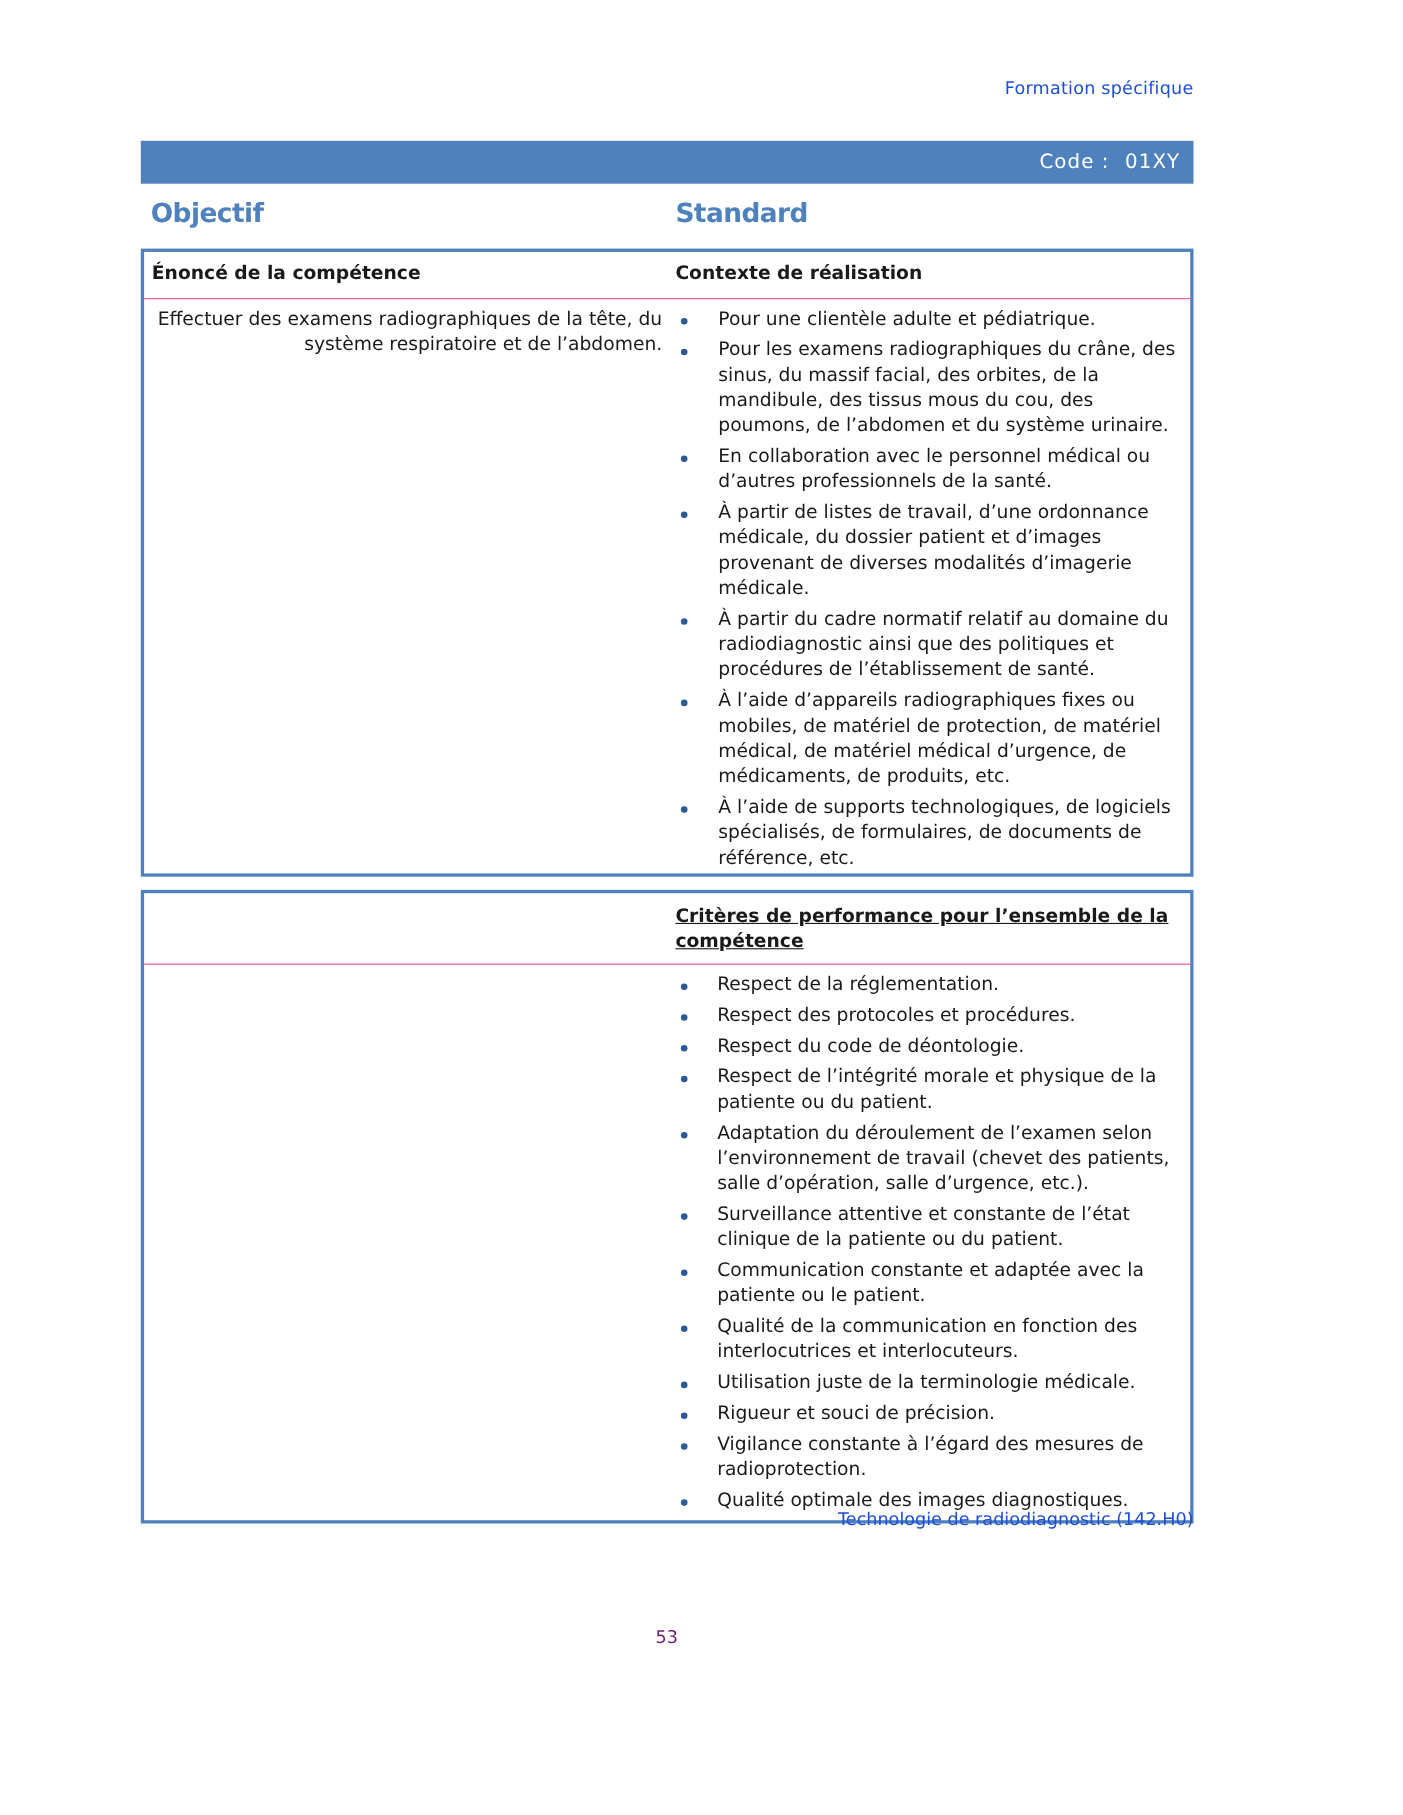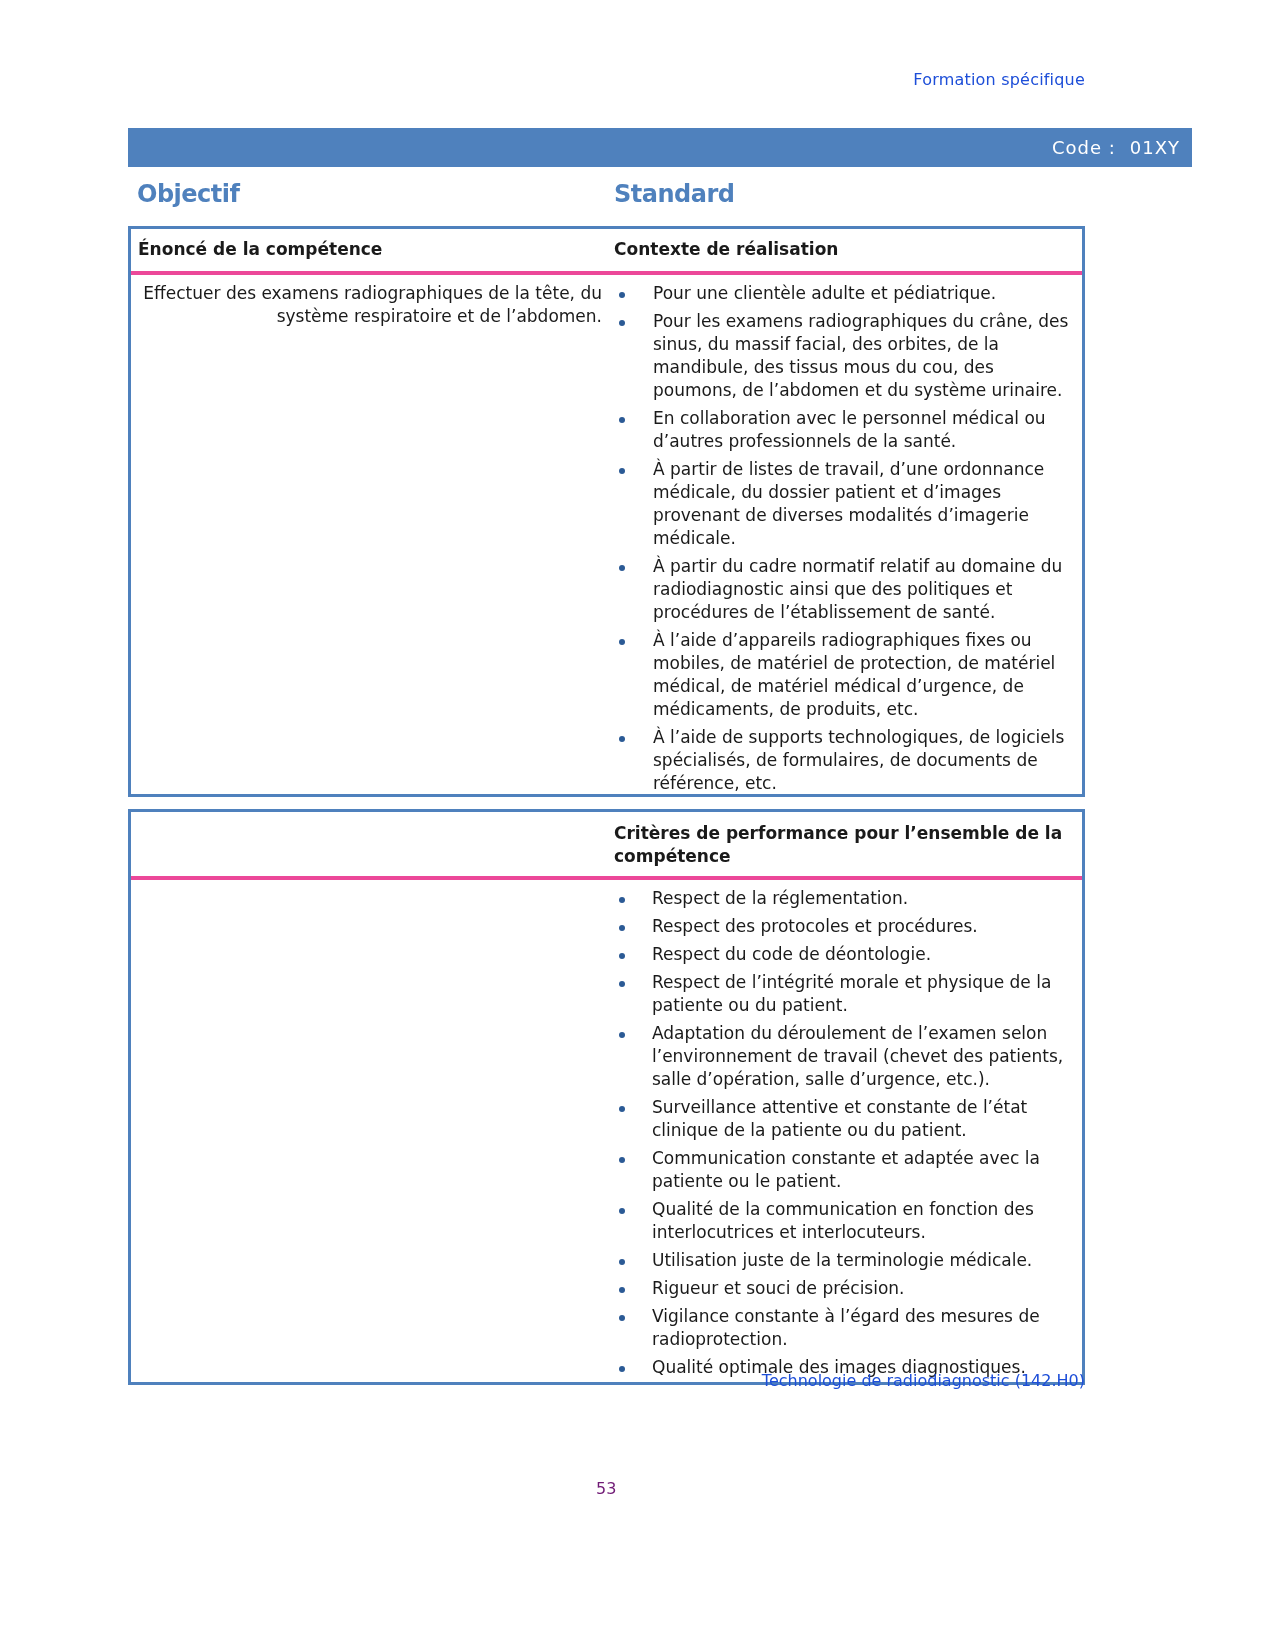--- a/index.html
+++ b/index.html
@@ -1,28 +1,28 @@
 <!DOCTYPE html>
 <html><head>
 <meta charset="utf-8">
 <style>
   html, body { margin: 0; padding: 0; background: #ffffff; }
   body { width: 1275px; height: 1650px; position: relative; font-family: "DejaVu Sans", sans-serif; color: #1a1a1a; }
   .runhead { position: absolute; right: 190px; top: 70px; font-size: 16px; color: #1d4ed8; letter-spacing: 0.2px; }
-  .codebar { position: absolute; left: 128px; top: 128px; width: 1064px; height: 39px; background: #4f81bd; color: #ffffff; font-size: 18px; letter-spacing: 1px; box-sizing: border-box; padding-right: 12px; display: flex; align-items: center; justify-content: flex-end; }
+  .codebar { position: absolute; left: 128px; top: 128px; width: 957px; height: 39px; background: #4f81bd; color: #ffffff; font-size: 18px; letter-spacing: 1px; box-sizing: border-box; padding-right: 12px; display: flex; align-items: center; justify-content: flex-end; }
   .codebar .code-value { margin-left: 14px; }
   .colhead { position: absolute; top: 180px; font-size: 24px; font-weight: bold; color: #4f81bd; letter-spacing: -0.5px; }
   .colhead.left { left: 137px; }
   .colhead.right { left: 614px; }
   .box { position: absolute; left: 128px; width: 957px; box-sizing: border-box; border: 3px solid #4f81bd; }
   .box1 { top: 226px; height: 571px; }
   .box2 { top: 809px; height: 576px; }
-  .hrow { display: flex; border-bottom: 4px solid #ec4899; }
+  .hrow { display: flex; border-bottom: 1px solid #ec4899; }
   .box1 .hrow { height: 42px; }
-  .box2 .hrow { height: 64px; }
+  .box2 .hrow { height: 64px; text-decoration: underline; }
   .cell-l { width: 477px; box-sizing: border-box; padding: 8px 6px 0 7px; }
   .cell-r { flex: 1; box-sizing: border-box; padding: 8px 6px 0 6px; }
   .hrow .cell-l, .hrow .cell-r { font-weight: bold; font-size: 17px; line-height: 23px; }
   .box1 .hrow .cell-l, .box1 .hrow .cell-r { padding-top: 9px; }
   .box2 .hrow .cell-r { padding-top: 10px; }
   .brow { display: flex; font-size: 17px; line-height: 23px; }
   .box1 .brow .cell-l { padding-top: 7px; text-align: right; }
   .box1 .brow .cell-r { padding-top: 7px; }
   .box2 .brow .cell-r { padding-top: 7px; }
   ul.blist { list-style: none; margin: 0; padding: 0; }

